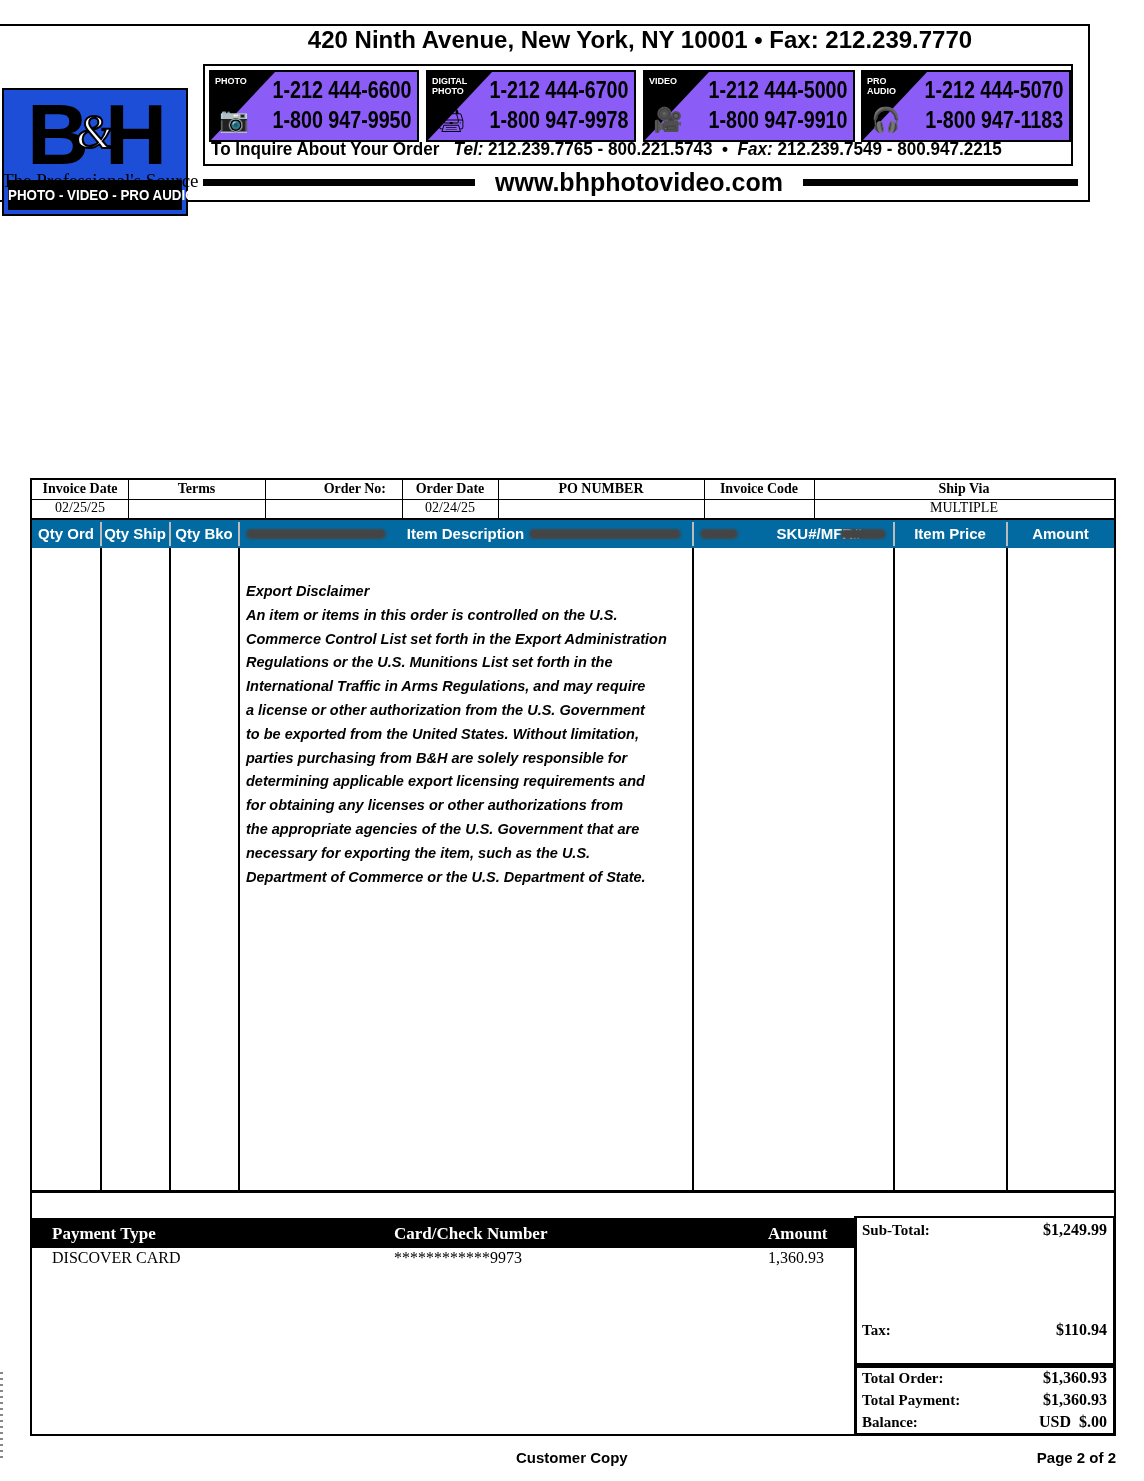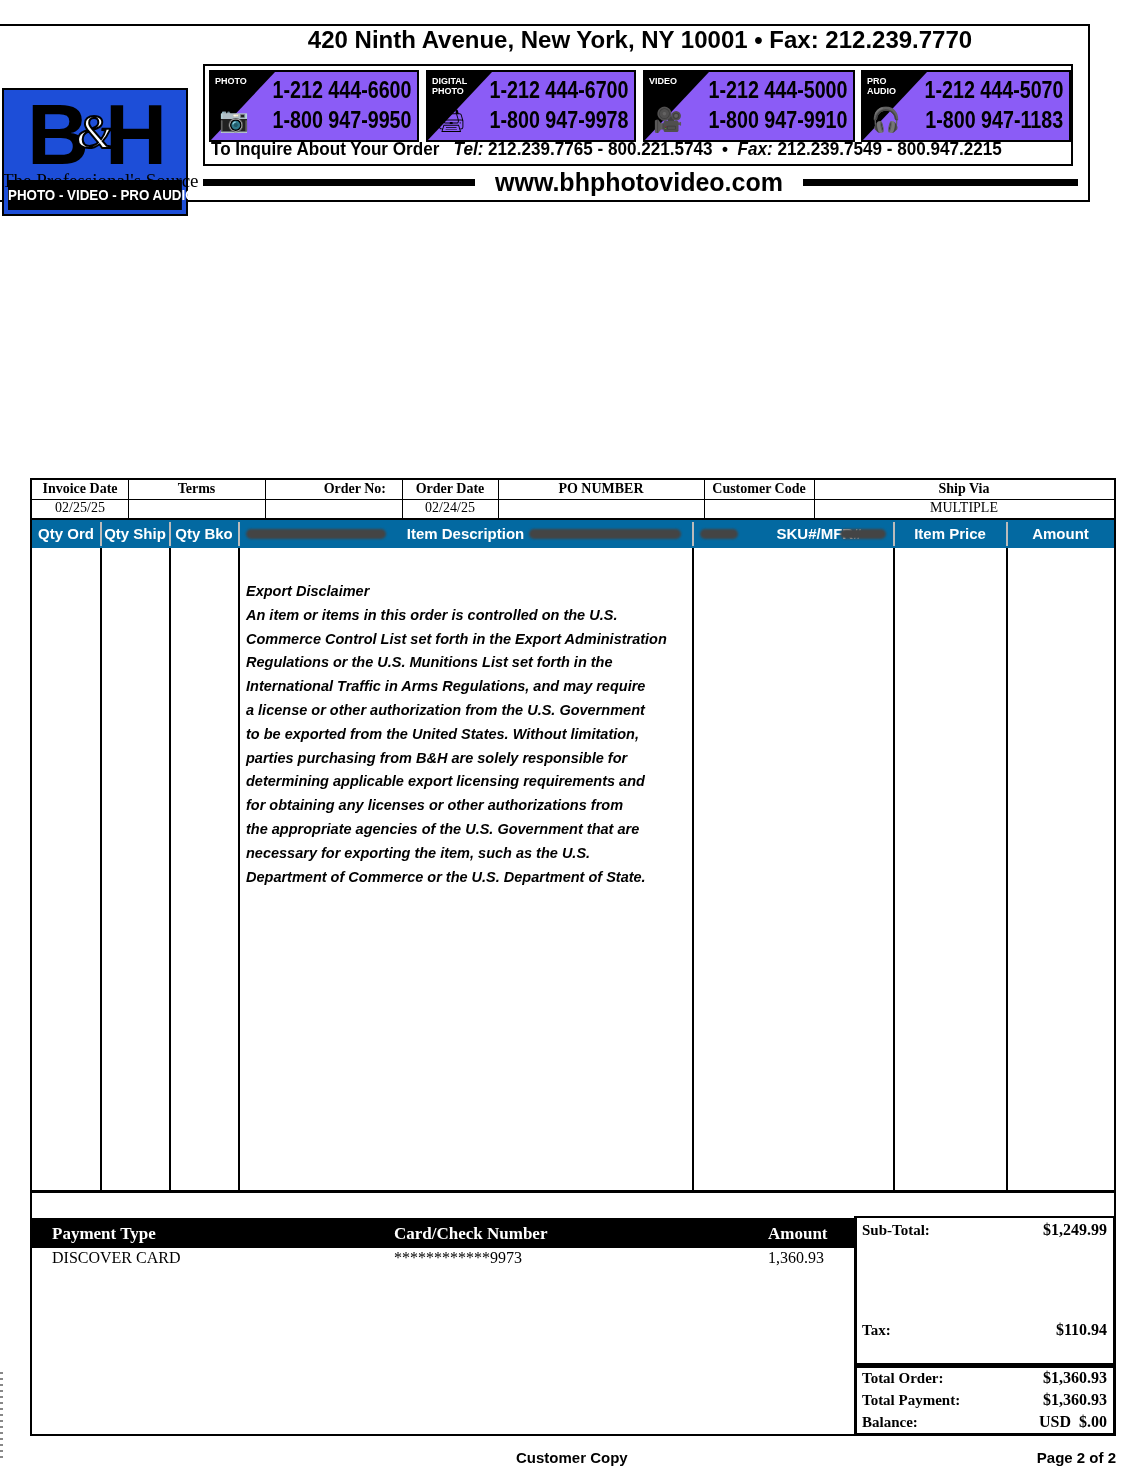--- a/index.html
+++ b/index.html
@@ -139,21 +139,21 @@
   </div>
   <div class="info-cell" style="left:370px;width:96px;">
     <div class="info-label">Order Date</div>
     <div class="info-value">02/24/25</div>
   </div>
   <div class="info-cell" style="left:466px;width:206px;">
     <div class="info-label">PO NUMBER</div>
     <div class="info-value"></div>
   </div>
   <div class="info-cell" style="left:672px;width:110px;">
-    <div class="info-label">Customer Code</div>
+    <div class="info-label">Invoice Code</div>
     <div class="info-value"></div>
   </div>
   <div class="info-cell" style="left:782px;width:300px;">
     <div class="info-label">Ship Via</div>
     <div class="info-value">MULTIPLE</div>
   </div>
 </div>
 
 <div class="abs" id="items-table">
   <div id="items-header">

